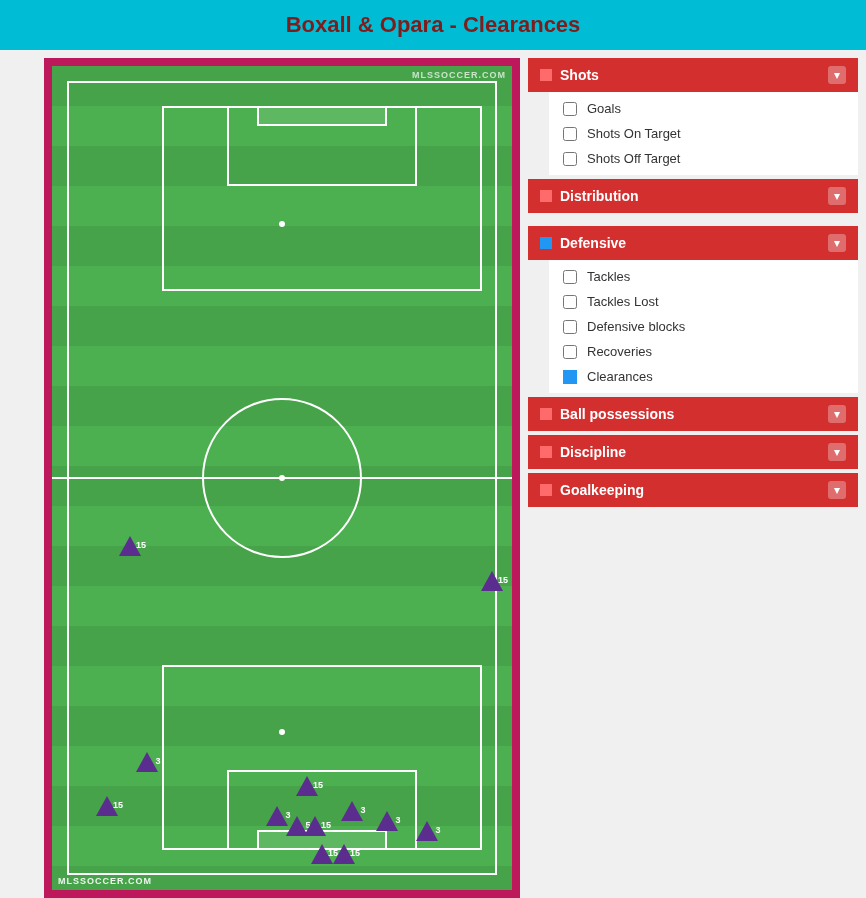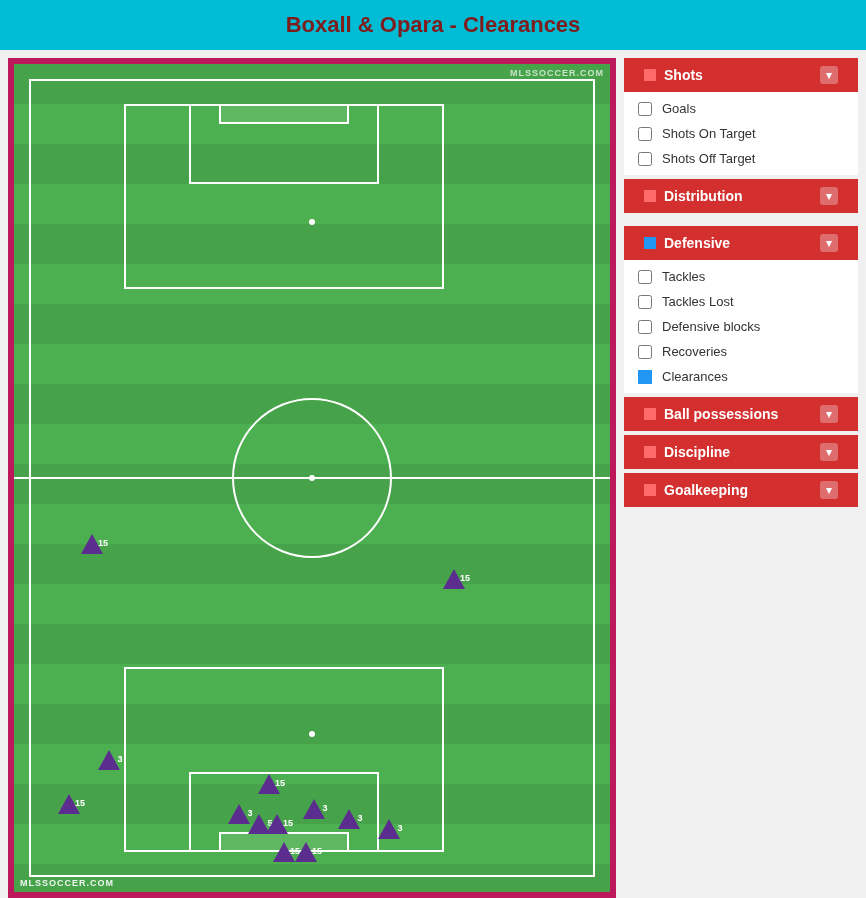--- a/index.html
+++ b/index.html
@@ -22,26 +22,27 @@
     .main-content {
       display: flex;
       flex-direction: row;
       padding: 8px;
       gap: 8px;
     }
 
     
     .field-container {
       position: relative;
-      width: 608px;
+      width: 476px;
       min-height: 840px;
       background: #4CAF50;
-      border: 6px solid #be185d;
+      border: 8px solid #be185d;
       overflow: hidden;
       flex-shrink: 0;
+      margin-left: 36px;
     }
 
     .field-watermark {
       position: absolute;
       top: 4px;
       right: 6px;
       font-size: 9px;
       color: rgba(255,255,255,0.7);
       font-weight: bold;
       letter-spacing: 1px;
@@ -219,21 +220,21 @@
     .sidebar {
       flex: 1;
       display: flex;
       flex-direction: column;
       gap: 4px;
     }
 
     .section-header {
       background: #d32f2f;
       color: white;
-      padding: 8px 20px;
+      padding: 8px 12px;
       display: flex;
       align-items: center;
       justify-content: space-between;
       cursor: pointer;
       user-select: none;
     }
 
     .section-header .section-title {
       font-weight: bold;
       font-size: 14px;
@@ -264,20 +265,21 @@
       display: flex;
       align-items: center;
       justify-content: center;
       color: white;
       font-size: 12px;
     }
 
     .section-body {
       background: white;
       padding: 4px 0;
+      margin-left: 21px;
     }
 
     .checkbox-item {
       display: flex;
       align-items: center;
       padding: 5px 14px;
       gap: 10px;
       font-size: 13px;
       color: #333;
     }

